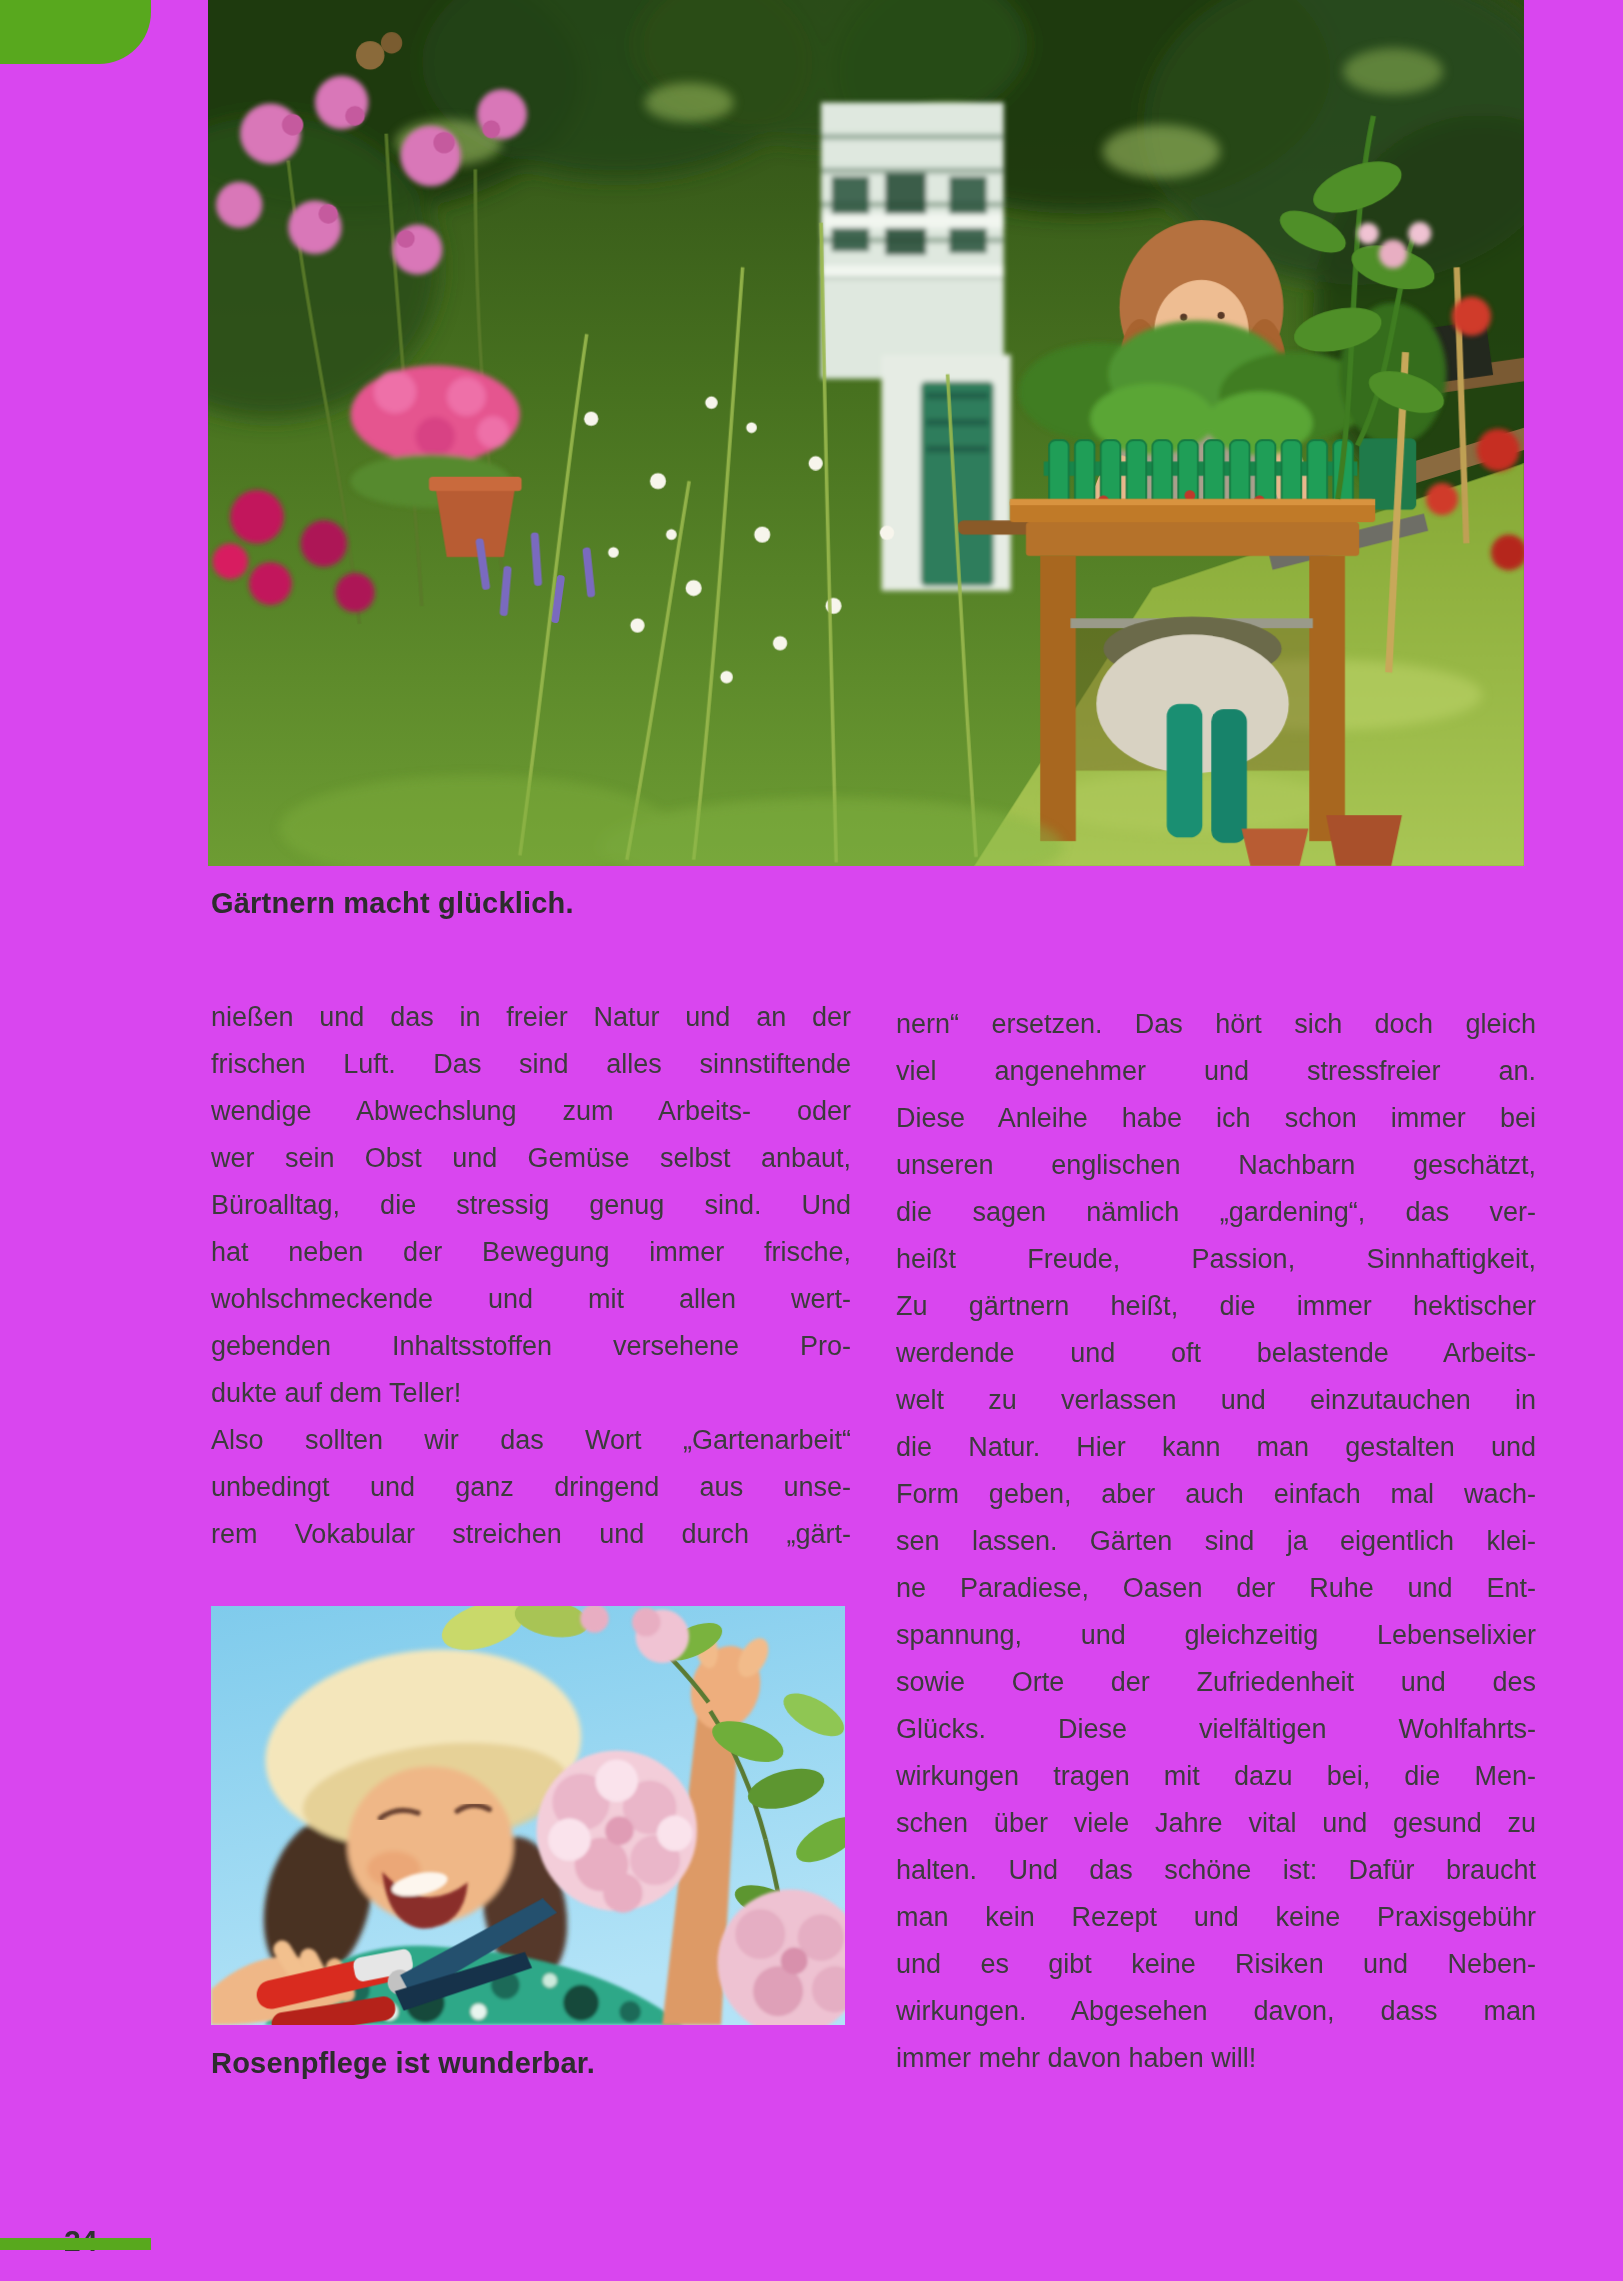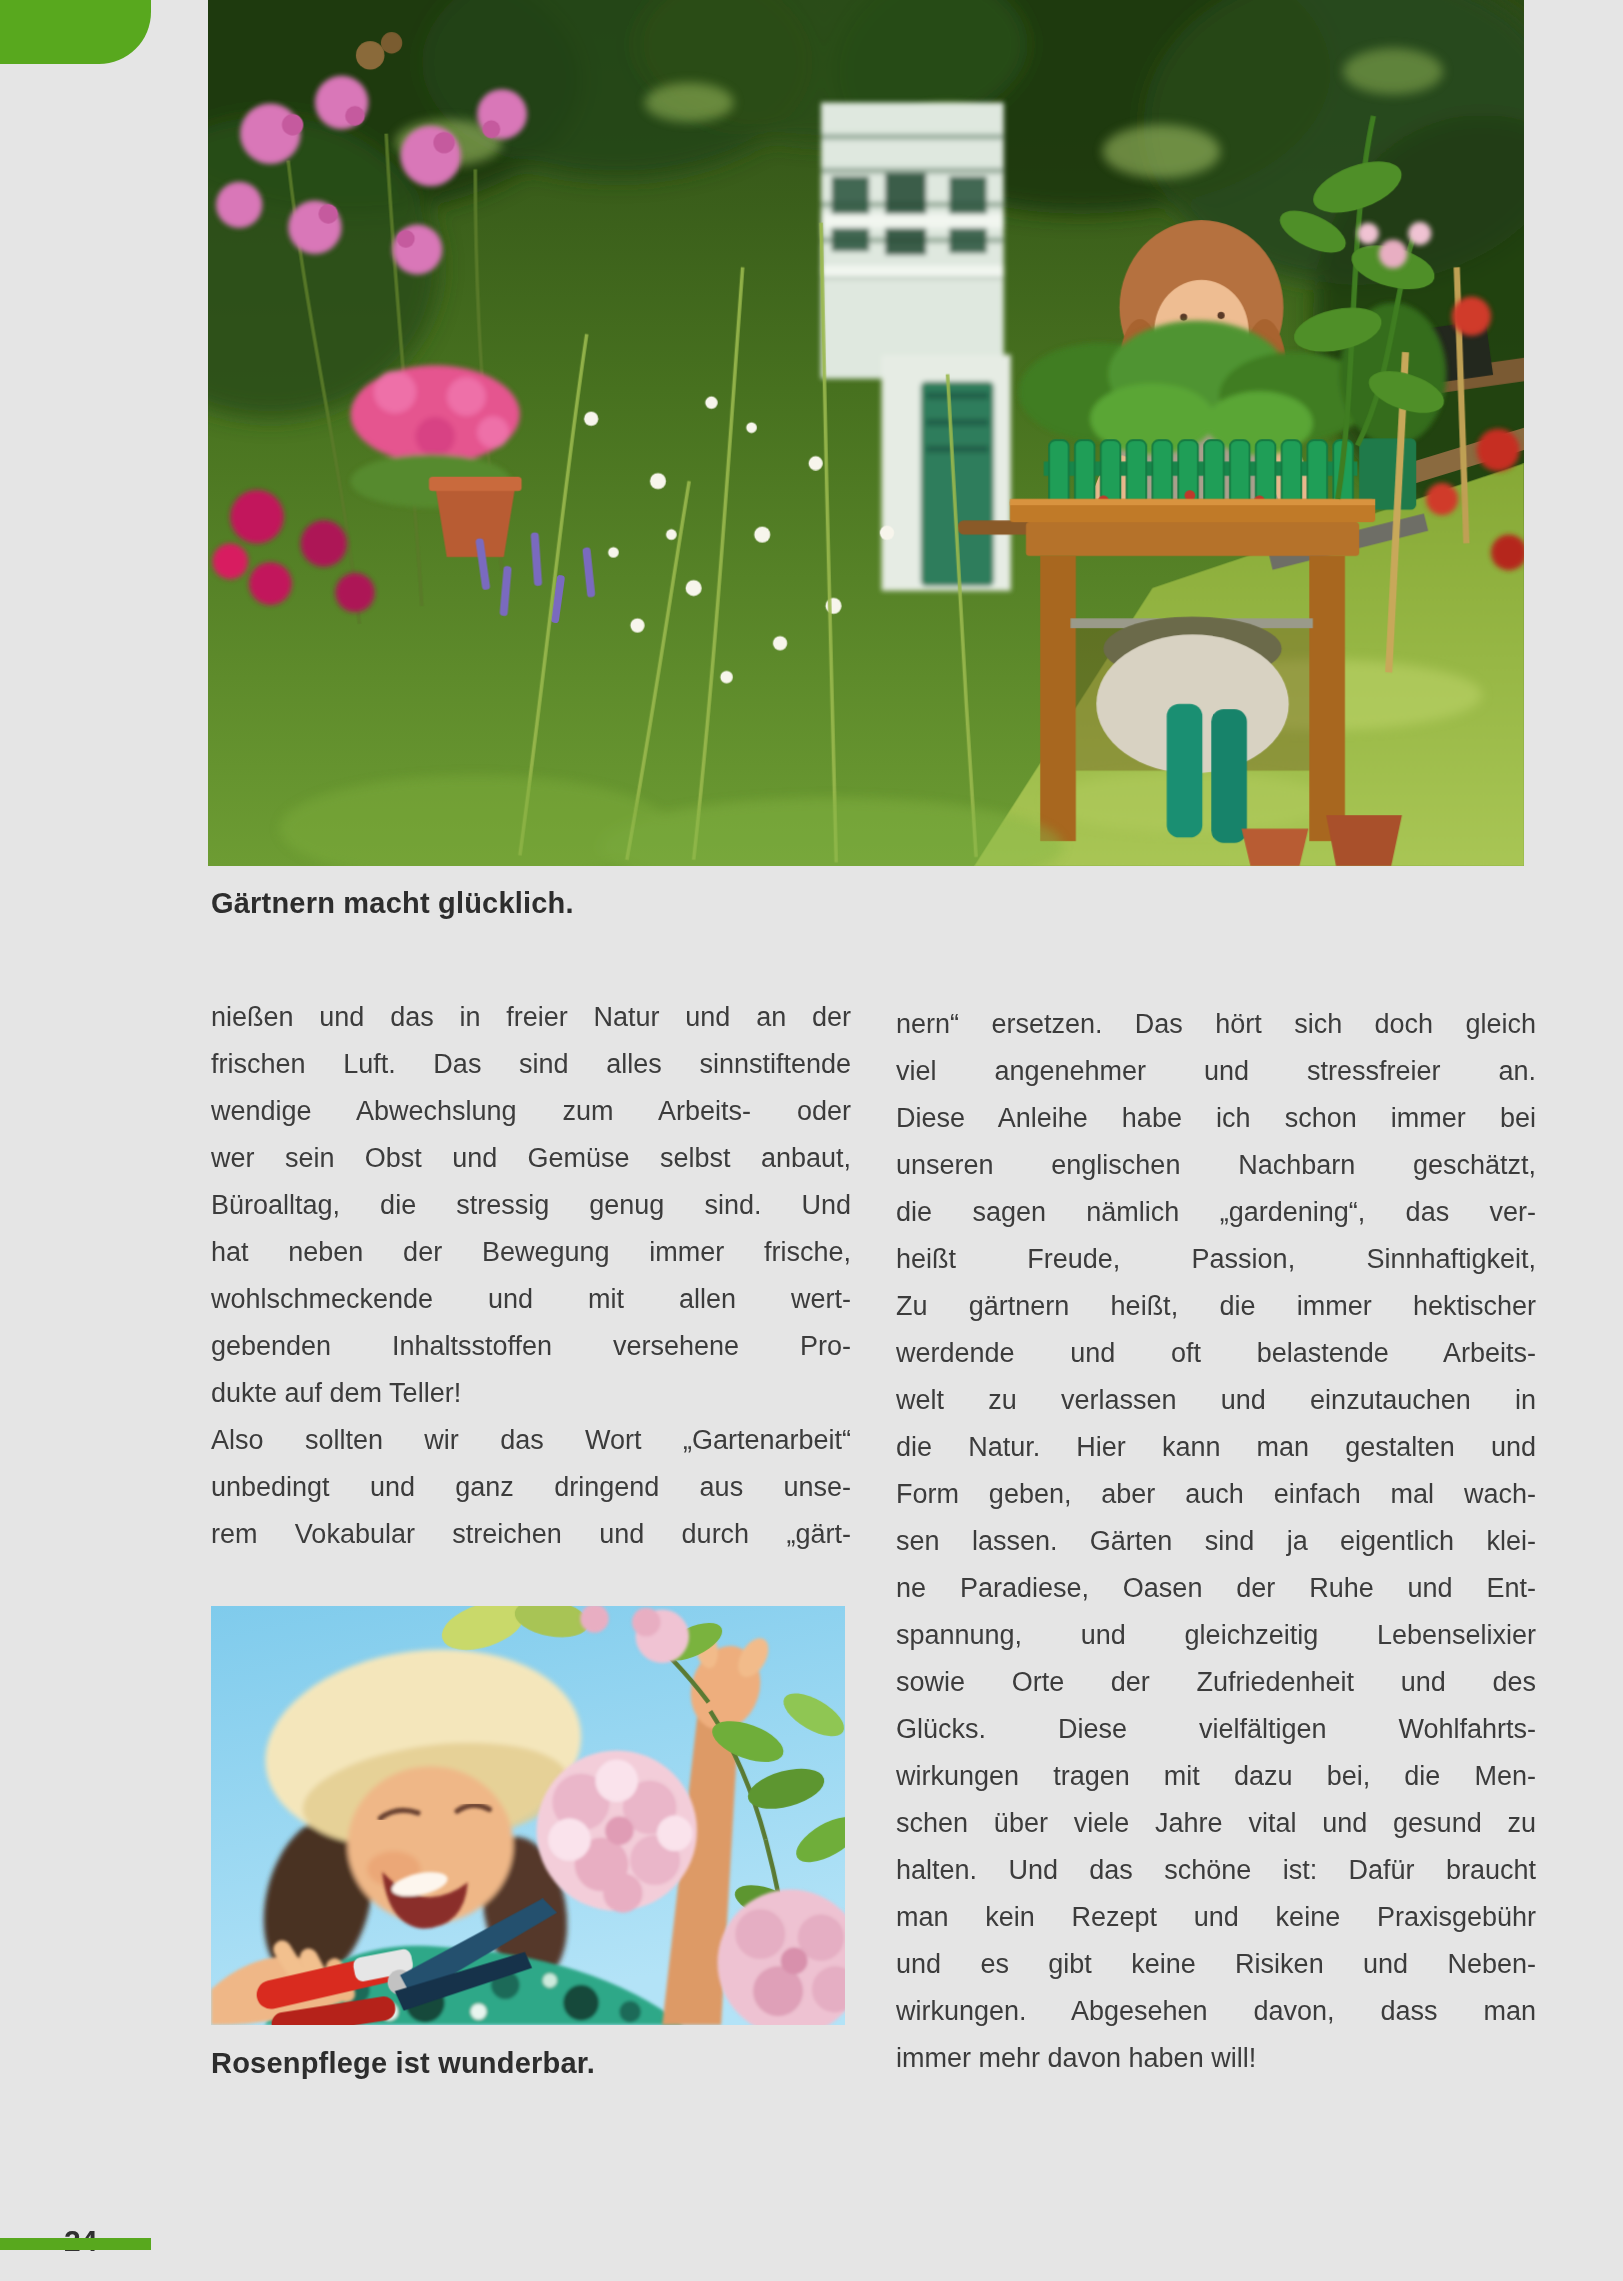--- a/index.html
+++ b/index.html
@@ -1,17 +1,17 @@
 <!DOCTYPE html>
 <html style="font-size:14.3px"><head>
 <meta charset="utf-8">
 <style>
   html,body{margin:0;padding:0;background:#ffffff;}
   .page{
-    position:relative;width:1624px;height:2281px;background:#e5e5e5;overflow:hidden;
+    position:relative;width:1624px;height:2281px;background:#d946ef;overflow:hidden;
     font-family:"Liberation Sans","DejaVu Sans",sans-serif;color:#3c3c3c;
   }
   .corner-tab{
     position:absolute;left:0;top:0;width:151px;height:64px;
     background:#58a81e;border-bottom-right-radius:52px;
   }
   .bottom-bar{
     position:absolute;left:0;top:2238px;width:151px;height:11.6px;background:#58a81e;
   }
   figure{margin:0;padding:0;}

